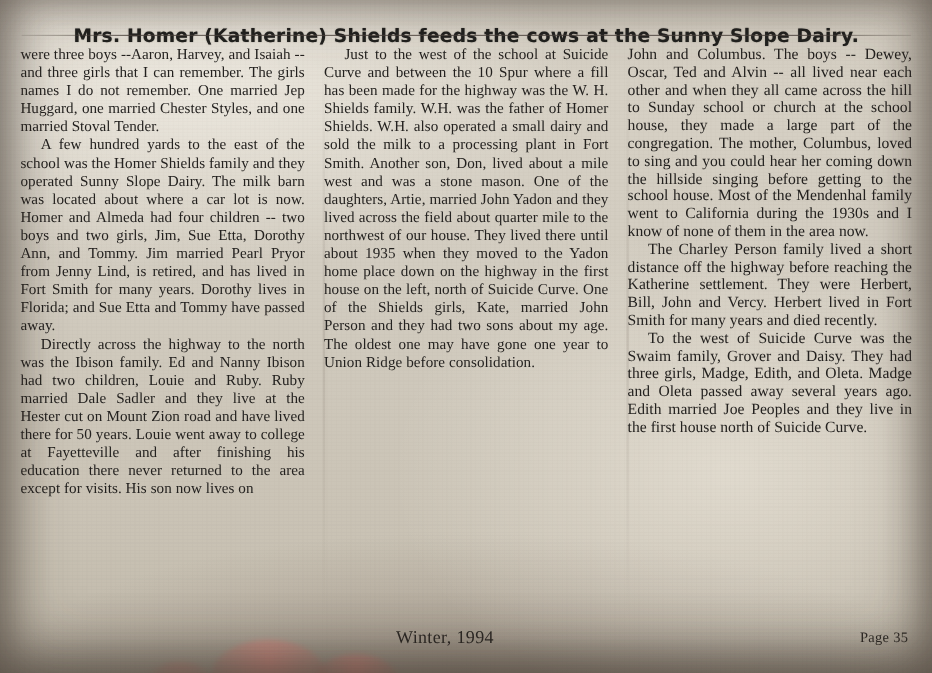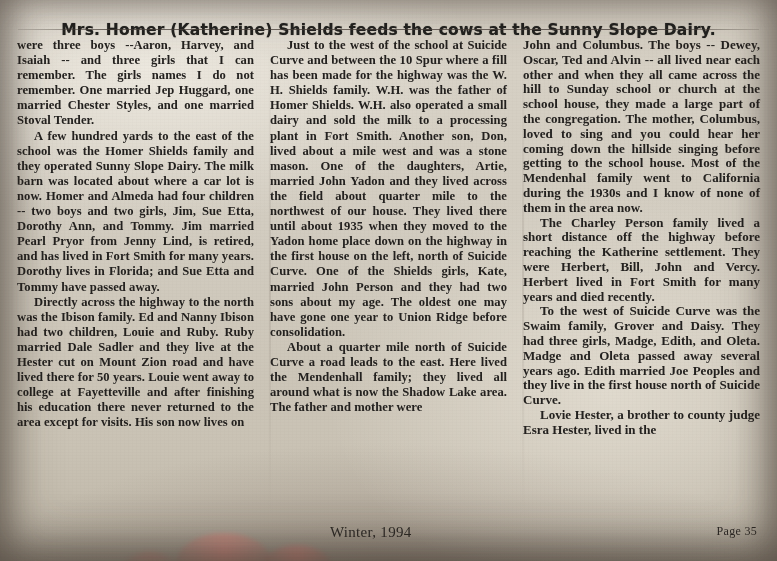--- a/index.html
+++ b/index.html
@@ -80,21 +80,20 @@
     gap: 16px;
   }
   .col {
     width: 237px;
     font-size: 12.6px;
     line-height: 15.1px;
     color: #23211f;
     text-align: justify;
     text-justify: inter-word;
     hyphens: none;
-    font-weight: bold;
   }
   .col p {
     margin: 0 0 0 0;
     text-indent: 17px;
   }
   .col p.noindent {
     text-indent: 0;
   }
   .col.c1 { letter-spacing: 0.05px; }
   .col.c2 { letter-spacing: 0.05px; }
@@ -161,28 +160,26 @@
   <div id="columns">
 
     <div class="col c1">
       <p class="noindent">were three boys --Aaron, Harvey, and Isaiah -- and three girls that I can remember. The girls names I do not remember. One married Jep Huggard, one married Chester Styles, and one married Stoval Tender.</p>
       <p>A few hundred yards to the east of the school was the Homer Shields family and they operated Sunny Slope Dairy. The milk barn was located about where a car lot is now. Homer and Almeda had four children -- two boys and two girls, Jim, Sue Etta, Dorothy Ann, and Tommy. Jim married Pearl Pryor from Jenny Lind, is retired, and has lived in Fort Smith for many years. Dorothy lives in Florida; and Sue Etta and Tommy have passed away.</p>
       <p>Directly across the highway to the north was the Ibison family. Ed and Nanny Ibison had two children, Louie and Ruby. Ruby married Dale Sadler and they live at the Hester cut on Mount Zion road and have lived there for 50 years. Louie went away to college at Fayetteville and after finishing his education there never returned to the area except for visits. His son now lives on</p>
     </div>
 
     <div class="col c2">
       <p>Just to the west of the school at Suicide Curve and between the 10 Spur where a fill has been made for the highway was the W. H. Shields family. W.H. was the father of Homer Shields. W.H. also operated a small dairy and sold the milk to a processing plant in Fort Smith. Another son, Don, lived about a mile west and was a stone mason. One of the daughters, Artie, married John Yadon and they lived across the field about quarter mile to the northwest of our house. They lived there until about 1935 when they moved to the Yadon home place down on the highway in the first house on the left, north of Suicide Curve. One of the Shields girls, Kate, married John Person and they had two sons about my age. The oldest one may have gone one  year to Union Ridge before consolidation.</p>
-      <p>About a quarter mile north of Suicide Curve a road leads to  the east. Here lived the Mendenhall family; they lived all around what is now the Shadow Lake area. The father and mother were</p>
     </div>
 
     <div class="col c3">
       <p class="noindent">John and Columbus.  The boys -- Dewey, Oscar, Ted and Alvin -- all lived near each other and when they all came across the hill to Sunday school or church at the school house, they made a large part of the congregation.  The mother, Columbus, loved to sing and you could hear her coming down the hillside singing before getting to the school house.  Most of the Mendenhal family went to California during the 1930s and I know of none of them in the area now.</p>
       <p>The Charley Person family lived a short distance off the highway before reaching the Katherine settlement.  They were Herbert, Bill, John and Vercy. Herbert lived in Fort Smith for many years and died recently.</p>
       <p>To the west of Suicide Curve was the Swaim family, Grover and Daisy.  They had three girls, Madge, Edith, and Oleta.  Madge and Oleta passed away several years ago.  Edith married Joe Peoples and they live in the first house north of Suicide Curve.</p>
-      <p>Lovie Hester, a brother to county judge Esra Hester, lived in the</p>
     </div>
 
   </div>
 
   <div id="issue">Winter, 1994</div>
   <div id="pagenum">Page 35</div>
 
   <div class="blob" id="blob3"></div>
   <div class="blob" id="blob1"></div>
   <div class="blob" id="blob2"></div>

